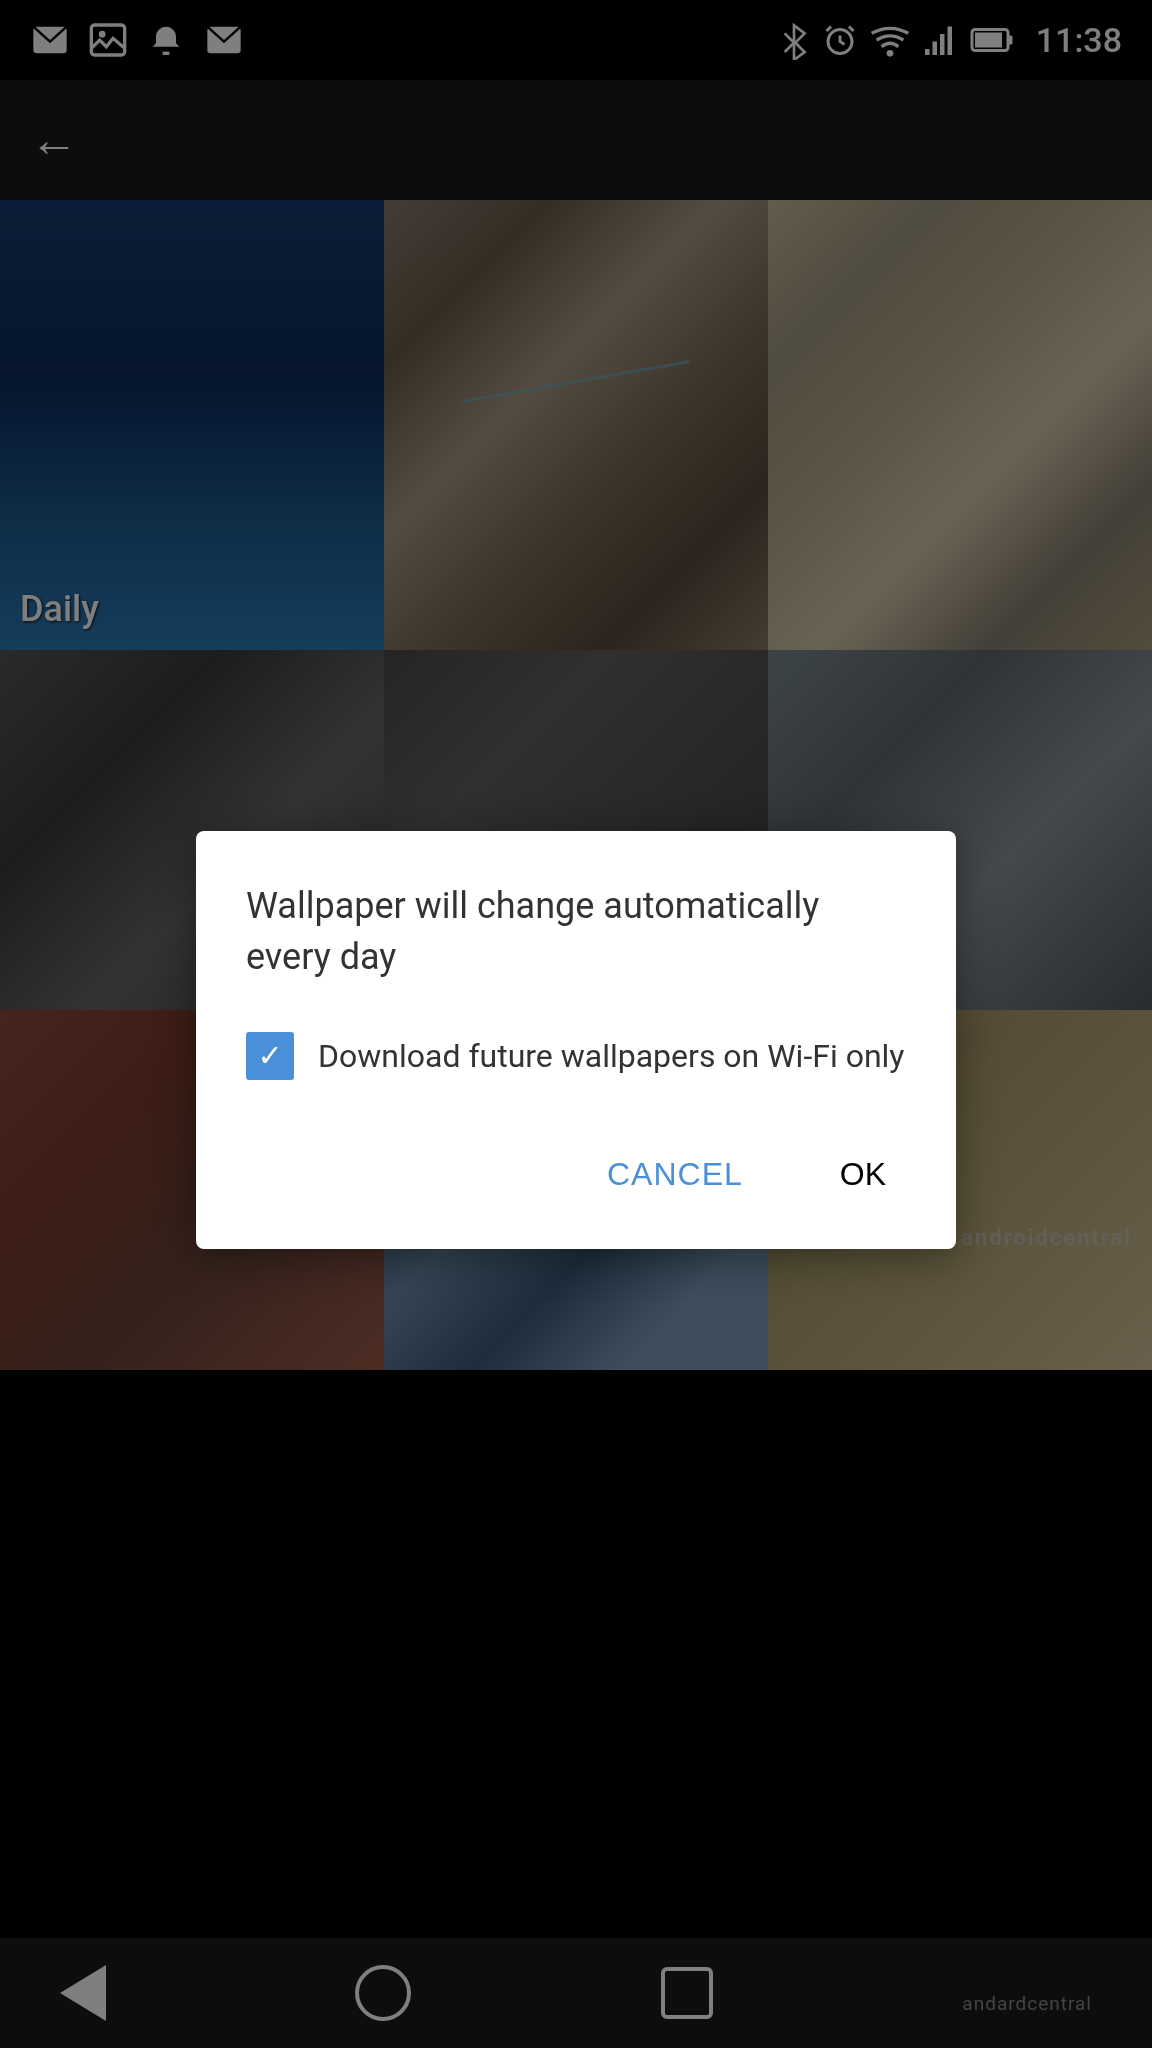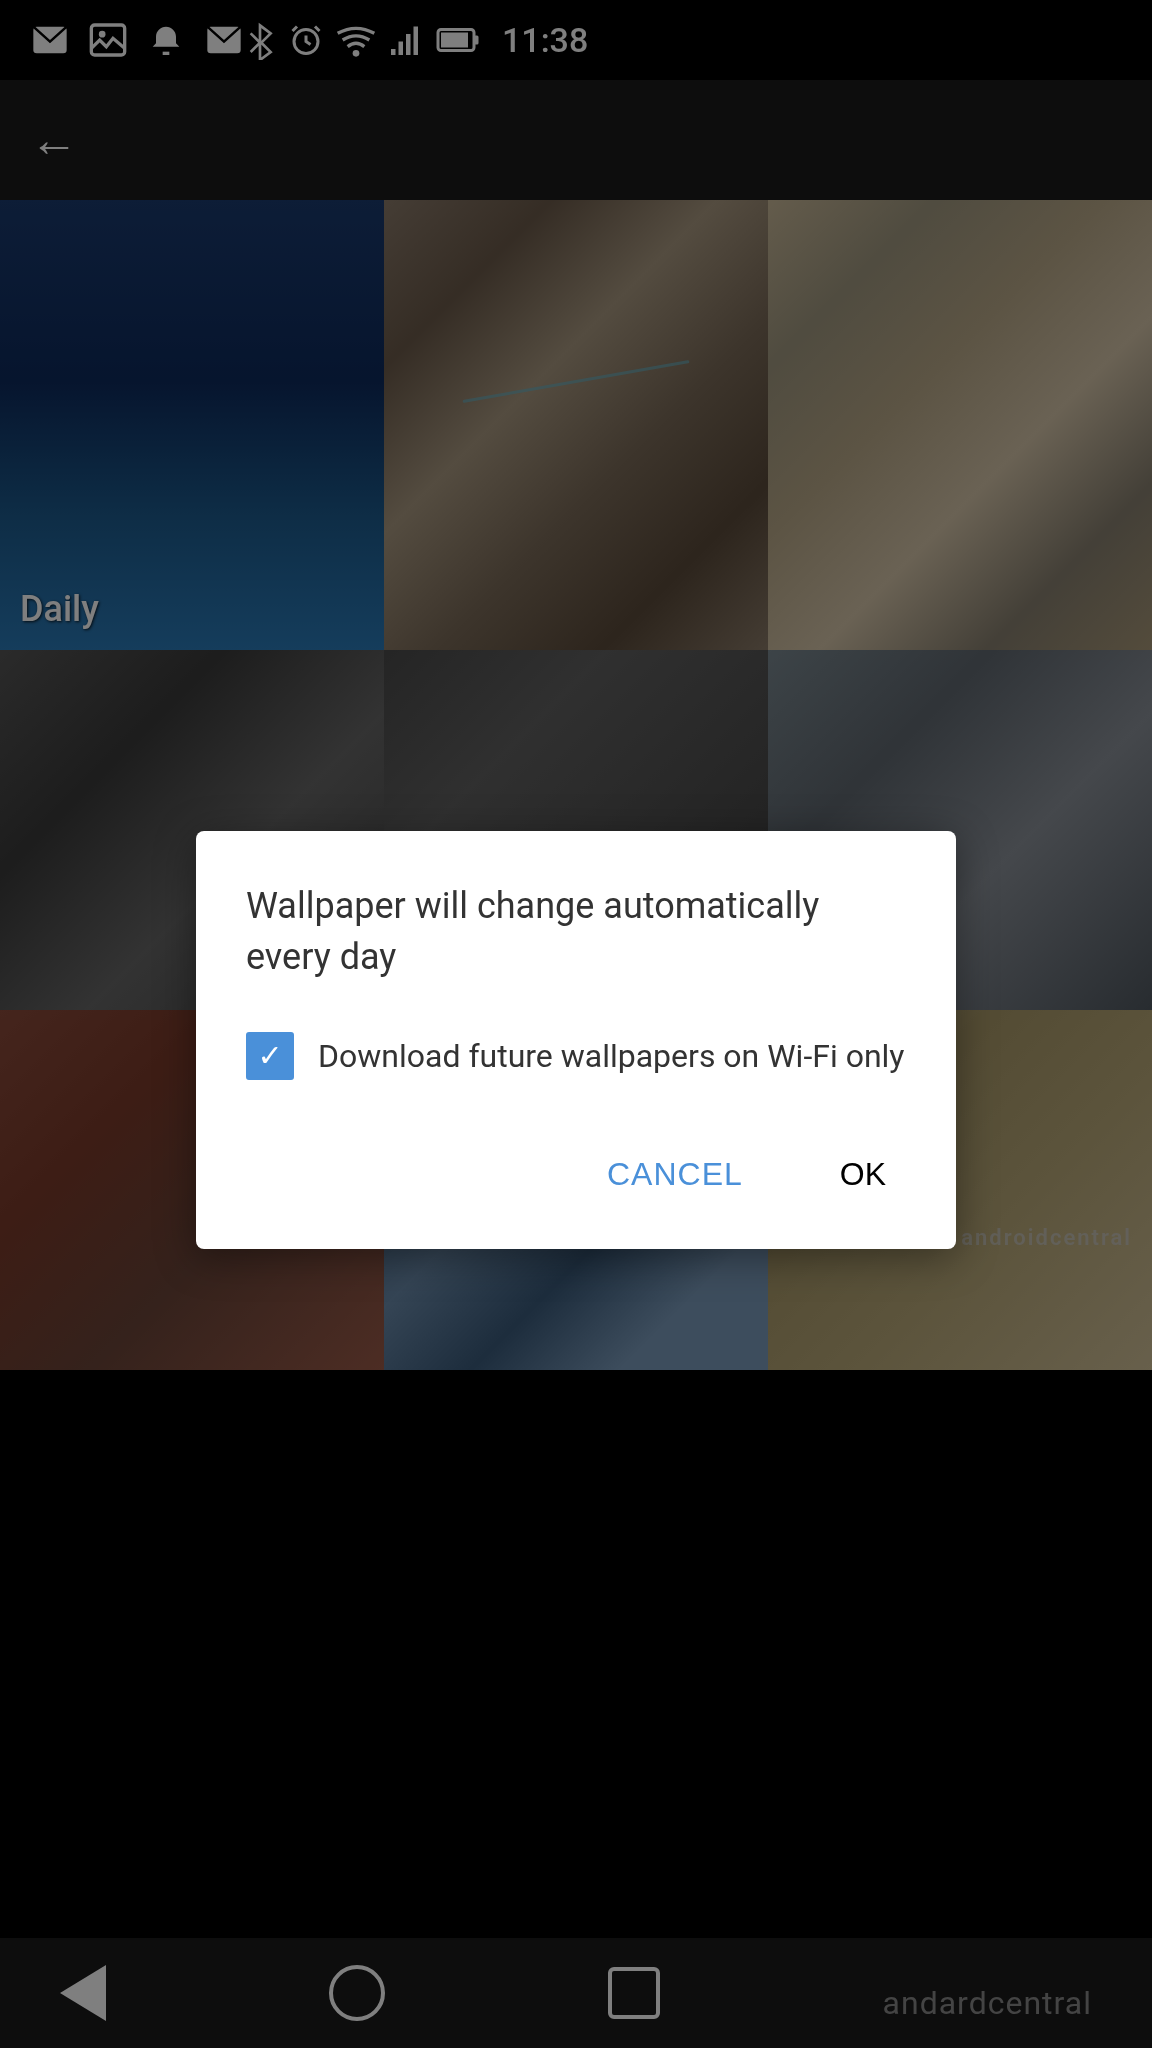--- a/index.html
+++ b/index.html
@@ -17,21 +17,21 @@
       position: relative;
     }
 
     
     .status-bar {
       width: 100%;
       height: 80px;
       background: #000;
       display: flex;
       align-items: center;
-      justify-content: flex-start;
+      justify-content: space-between;
       padding: 7px 30px;
       position: relative;
       z-index: 10;
     }
 
     .status-bar-left {
       display: flex;
       gap: 18px;
       align-items: center;
     }
@@ -286,21 +286,21 @@
 
     .nav-square {
       width: 52px;
       height: 52px;
       border: 4px solid #fff;
       border-radius: 6px;
     }
 
     .androidcentral-text {
       color: #888;
-      font-size: 32px;
+      font-size: 19px;
       letter-spacing: 1px;
       margin-top: 20px;
     }
 
     
     .watermark {
       position: absolute;
       bottom: 120px;
       right: 20px;
       color: rgba(200, 200, 200, 0.7);

